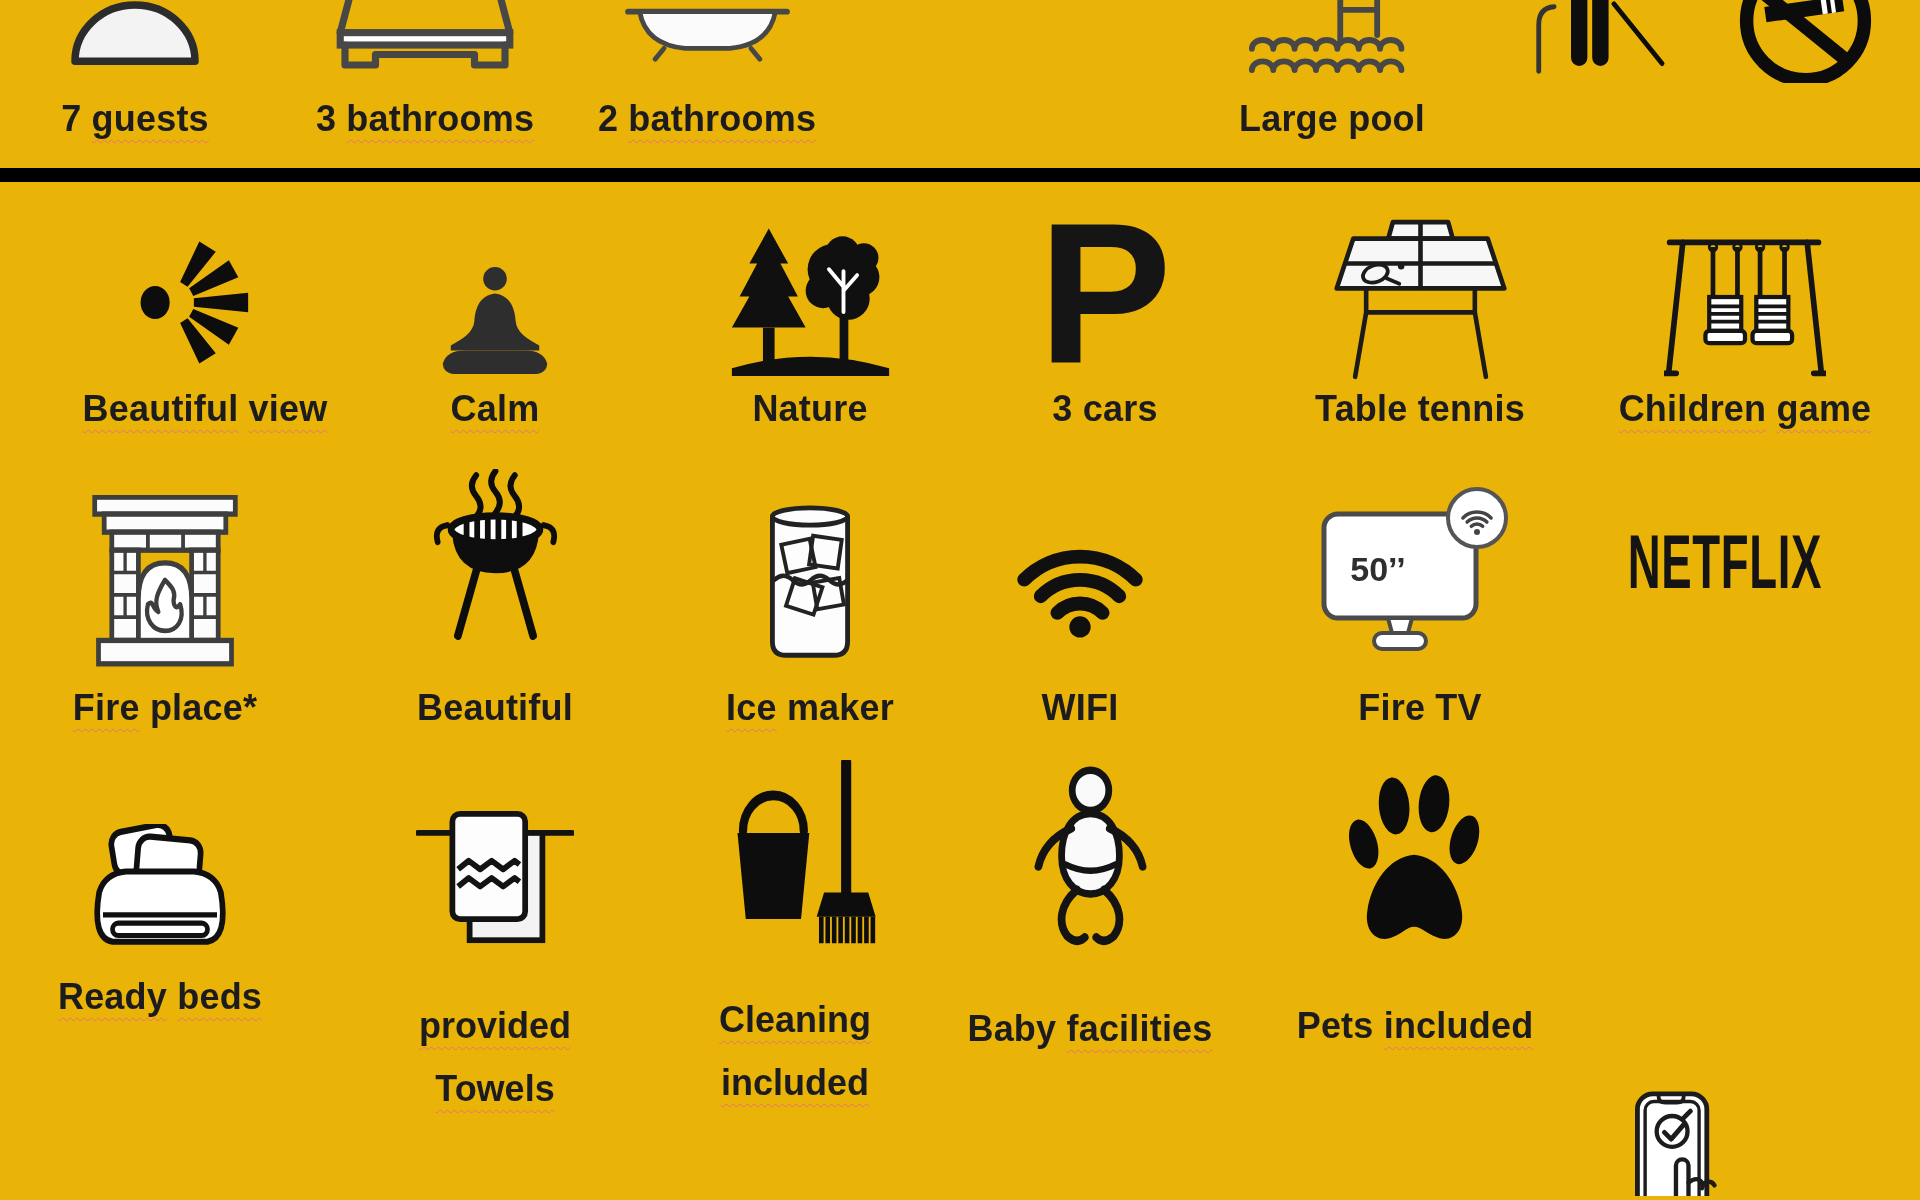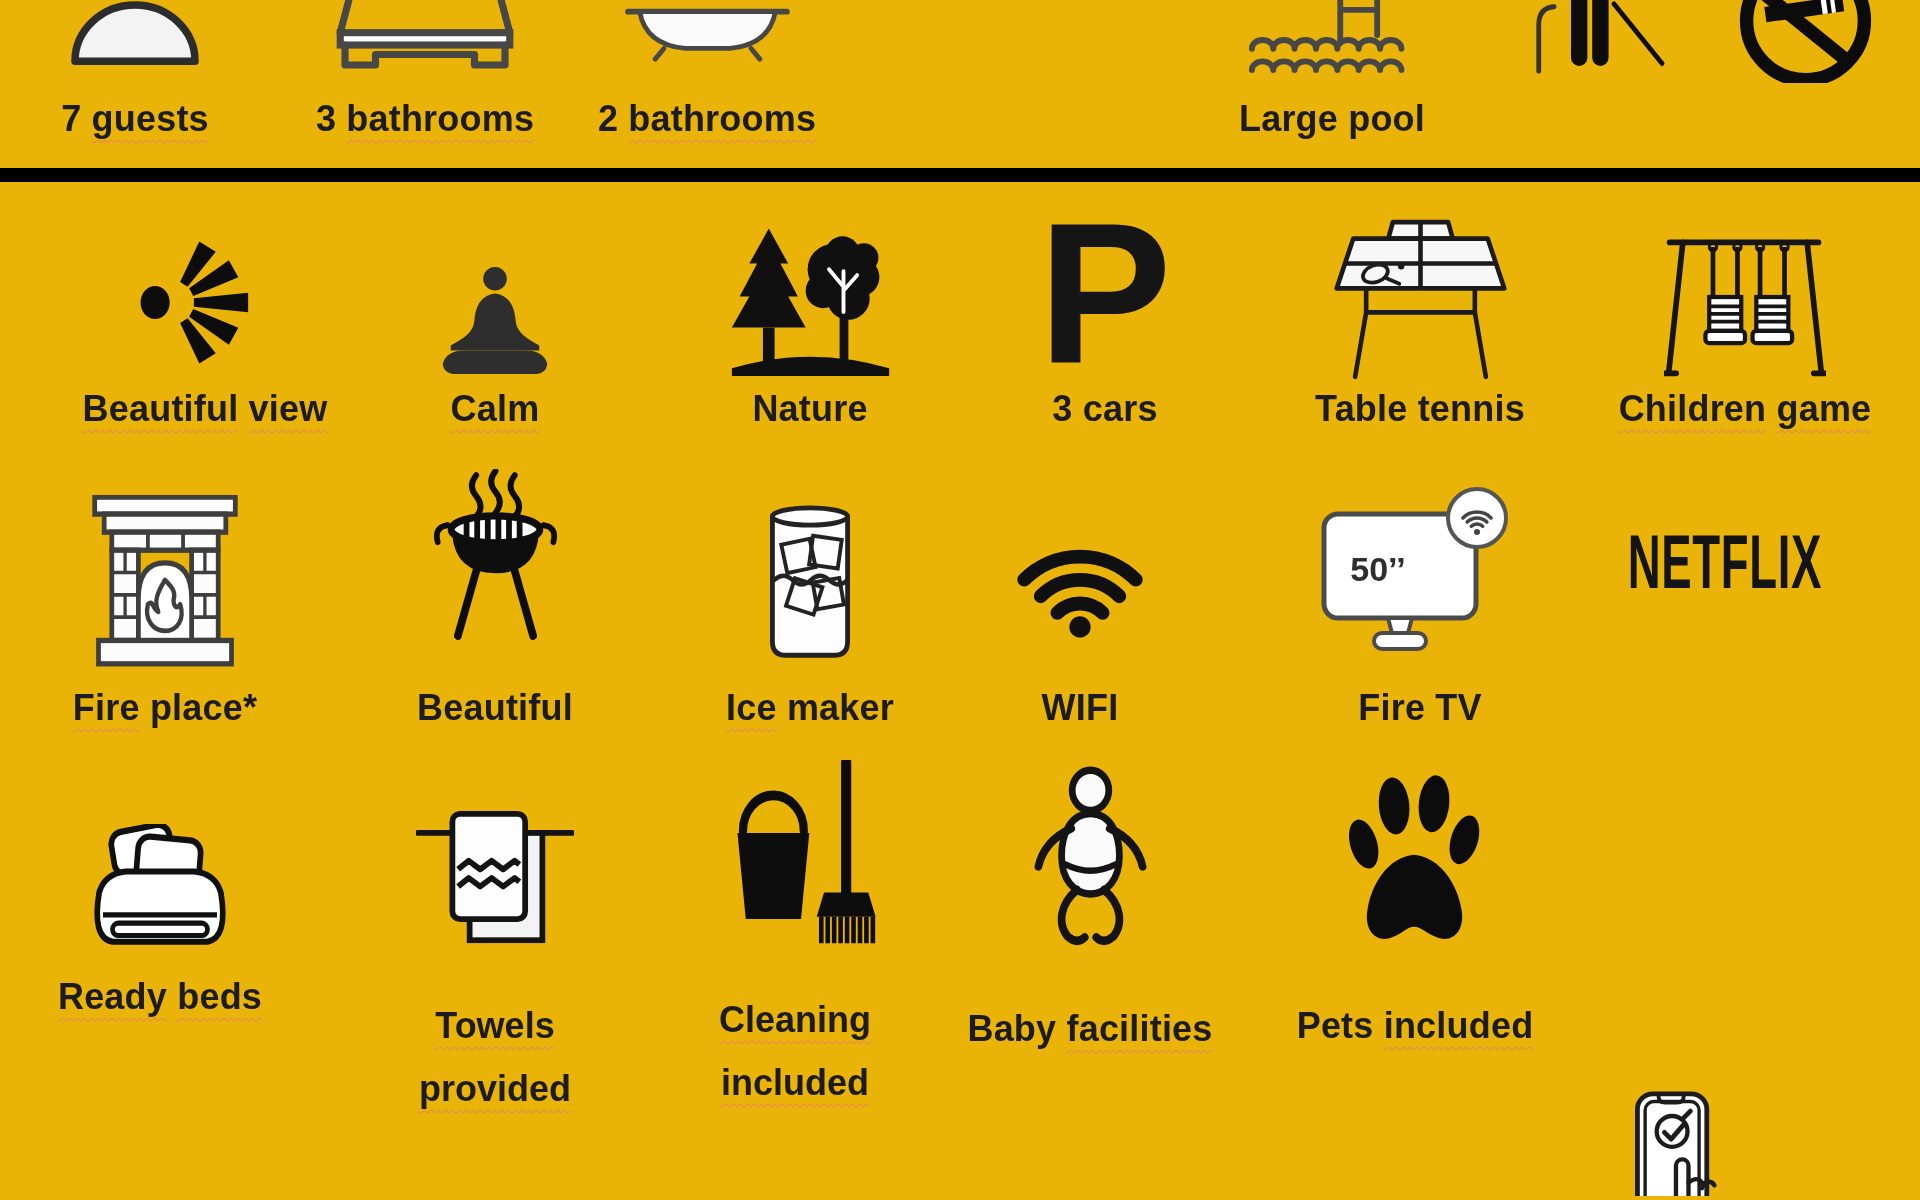--- a/index.html
+++ b/index.html
@@ -288,22 +288,22 @@
   <div class="item r3-item" style="left:360px;top:748px;width:270px">
     <div class="ibox">
       <svg viewBox="0 0 165 148" width="158" height="146">
         <path d="M2 28 H163" stroke="#131313" stroke-width="6" stroke-linecap="round"></path>
         <rect x="56" y="28" width="76" height="112" fill="#f3f3f3" stroke="#131313" stroke-width="6"></rect>
         <rect x="38" y="8" width="76" height="110" rx="8" fill="#fdfdfd" stroke="#131313" stroke-width="6"></rect>
         <path d="M44 66 l11 -9 l12 9 l12 -9 l12 9 l12 -9 l5 4 M44 84 l11 -9 l12 9 l12 -9 l12 9 l12 -9 l5 4" fill="none" stroke="#131313" stroke-width="6" stroke-linejoin="round"></path>
       </svg>
     </div>
     <div class="label2" style="margin-top:44px">
+      <div><span class="wv">provided</span></div>
       <div><span class="wv">Towels</span></div>
-      <div><span class="wv">provided</span></div>
     </div>
   </div>
 
   <div class="item r3-item" style="left:660px;top:748px;width:270px">
     <div class="ibox">
       <svg viewBox="0 0 190 172" width="175" height="190" preserveAspectRatio="none">
         <path d="M38 64 A33 32 0 0 1 104 64" fill="none" stroke="#0d0d0d" stroke-width="9" stroke-linecap="round"></path>
         <polygon points="32,66 110,66 101,144 41,144" fill="#0d0d0d"></polygon>
         <path d="M150 2 V120" stroke="#0d0d0d" stroke-width="11" stroke-linecap="round"></path>
         <polygon points="126,120 174,120 182,142 118,142" fill="#0d0d0d"></polygon>

